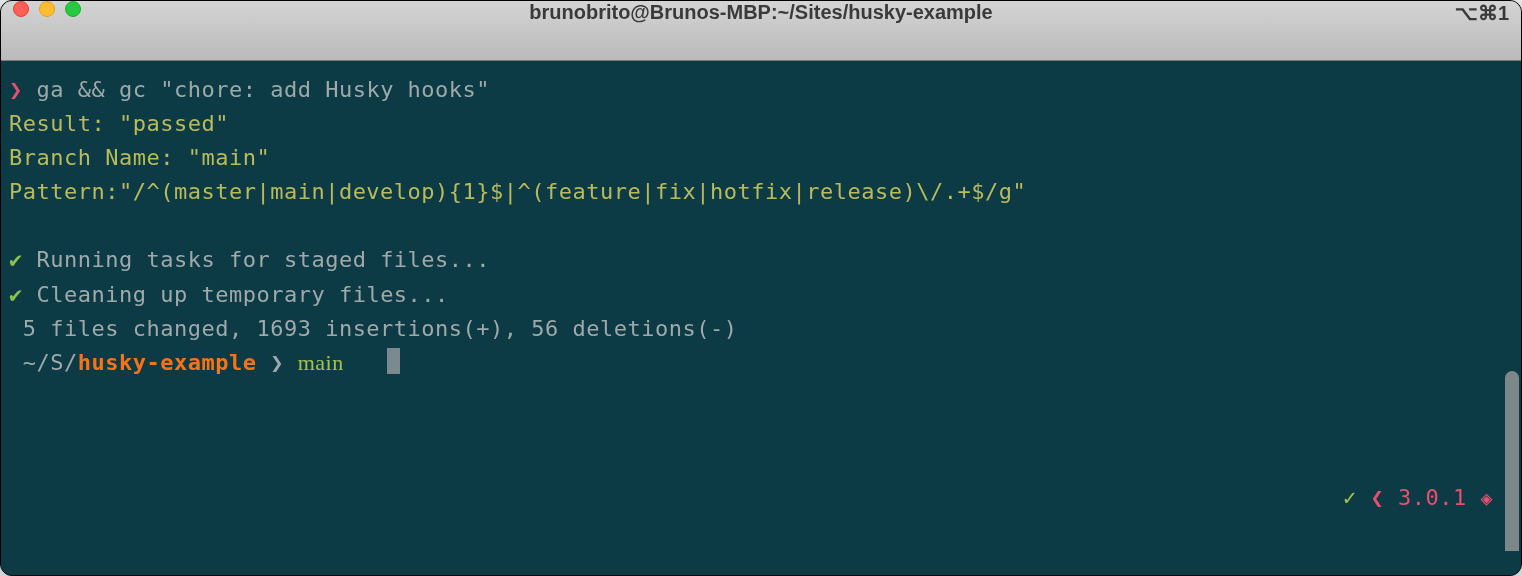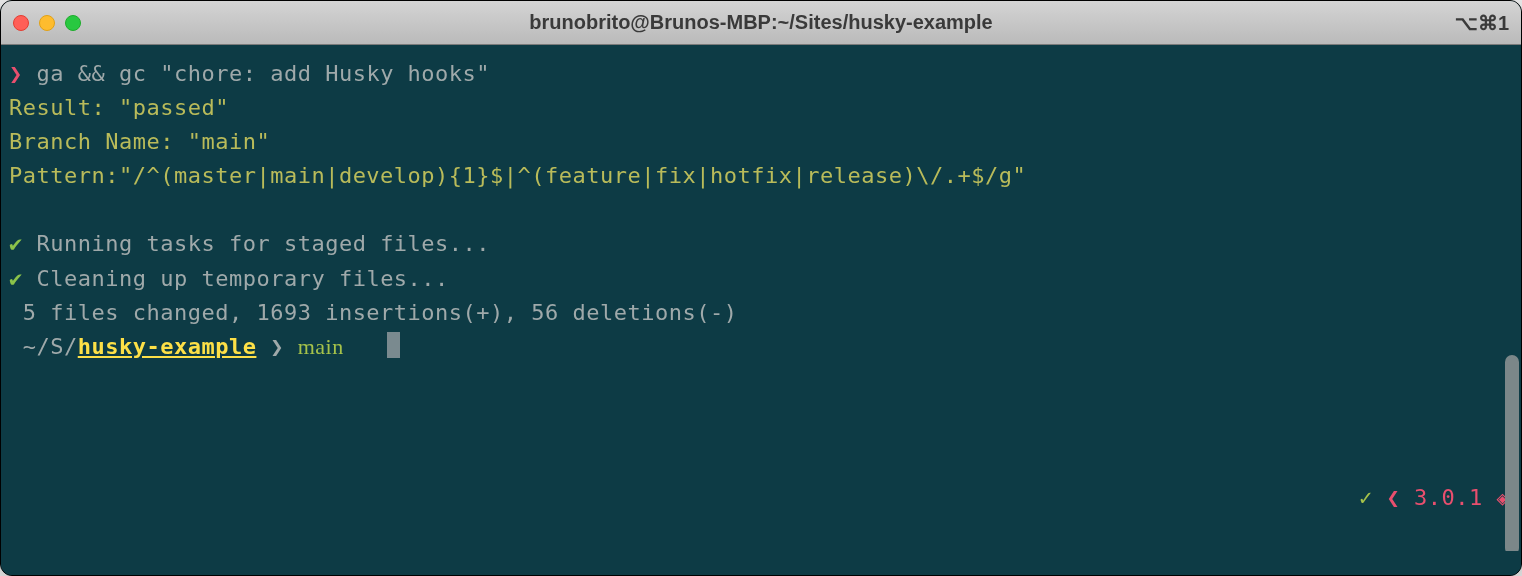--- a/index.html
+++ b/index.html
@@ -16,24 +16,24 @@
       height: 576px;
       background: #0d3b45;
       border-radius: 12px;
       overflow: hidden;
       border: 1.5px solid #000;
       box-shadow: 0 10px 40px rgba(0,0,0,0.3);
       display: flex;
       flex-direction: column;
     }
     .titlebar {
-      height: 44px;
+      height: 60px;
       background: linear-gradient(180deg, #d4d4d4 0%, #bababa 100%);
       display: flex;
-      align-items: center;
+      align-items: flex-start;
       padding: 0 12px;
       border-bottom: 1px solid #7a7a7a;
       position: relative;
     }
     .traffic-lights {
       display: flex;
       gap: 10px;
       align-items: center;
     }
     .traffic-light {
@@ -68,34 +68,34 @@
       position: relative;
       overflow: hidden;
       letter-spacing: 0.5px;
     }
     .line { white-space: pre; }
     .prompt-arrow { color: #e84f6e; font-weight: bold; }
     .gray { color: #9fa9aa; }
     .yellow { color: #b9bb5a; }
     .green-check { color: #8bc34a; }
     .path-tilde { color: #9fa9aa; }
-    .path-dir { color: #fde047; font-weight: bold; text-decoration: underline; }
+    .path-dir { color: #f97316; font-weight: bold; }
     .angle { color: #9fa9aa; }
     .branch { color: #a6c24a; font-family: Liberation Serif, serif; }
     .cursor {
       display: inline-block;
       width: 13px;
       height: 26px;
       background: #7a8a8f;
       vertical-align: -4px;
       margin-left: 2px;
     }
     .status-right {
       position: absolute;
-      right: 12px;
+      right: 28px;
       bottom: 36px;
     }
     .status-check { color: #a6c24a; }
     .status-angle { color: #e84f6e; }
     .status-version { color: #e84f6e; }
     .gem-icon {
       color: #e84f6e;
       font-size: 20px;
     }
     .scrollbar {

